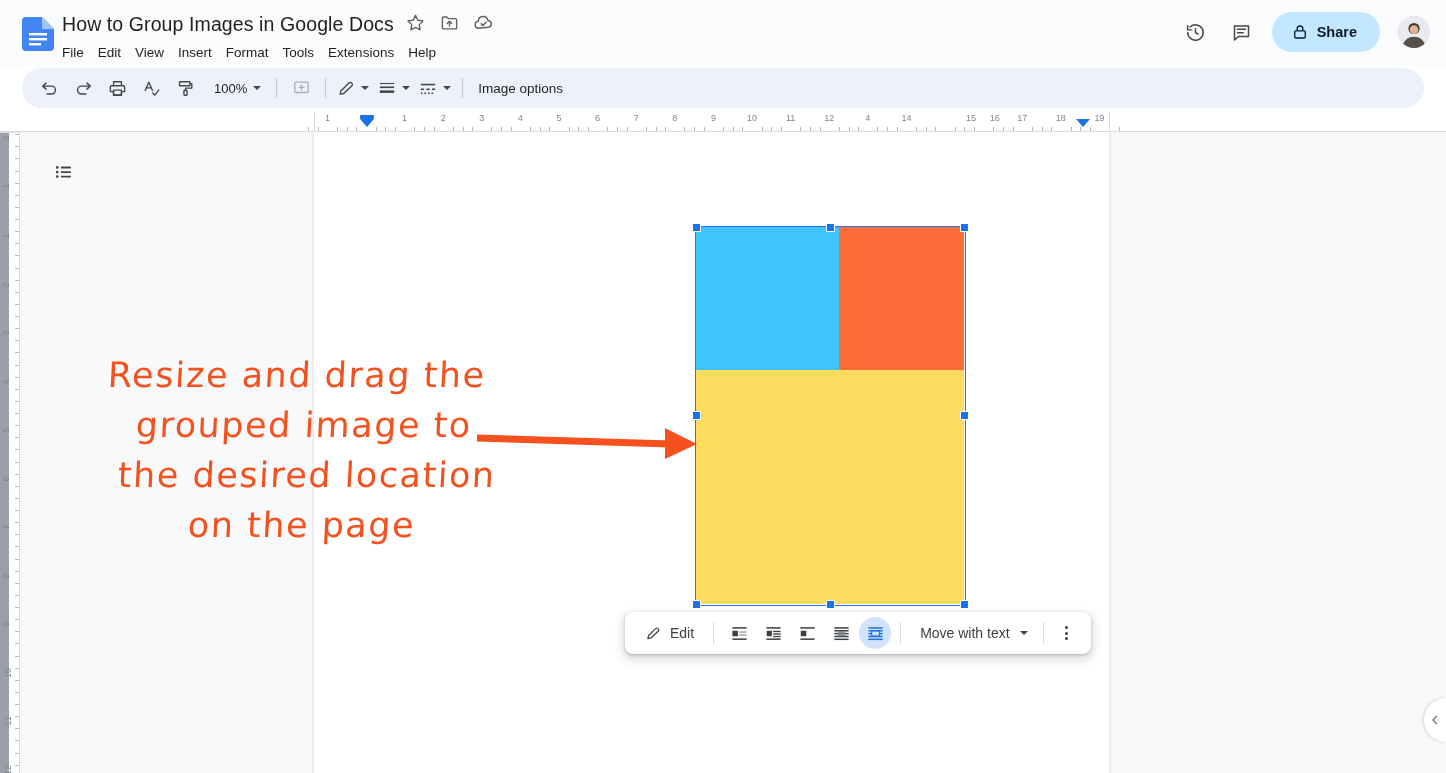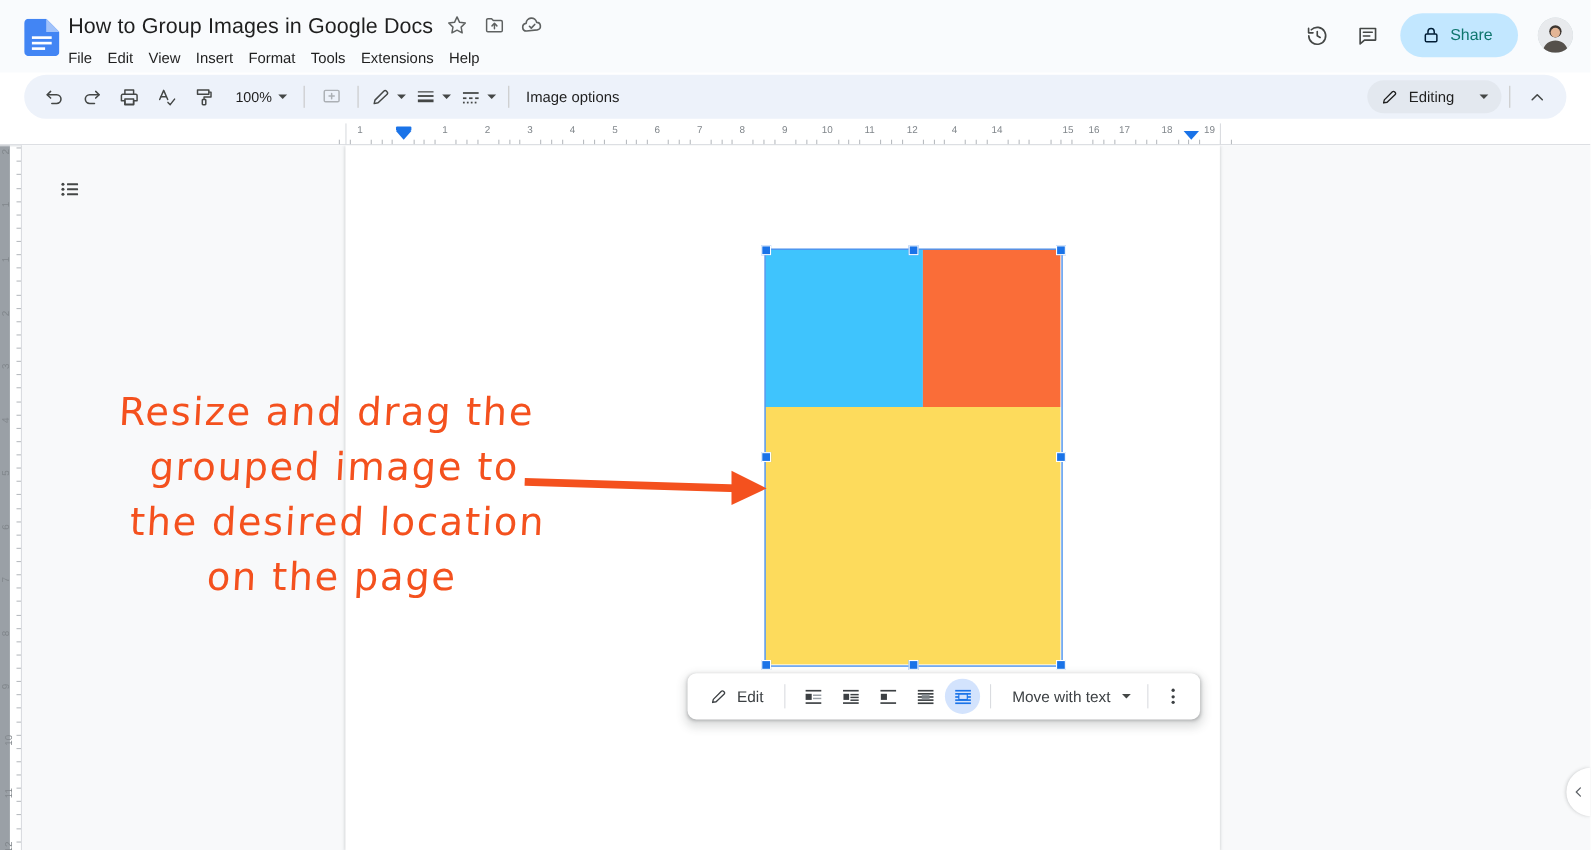--- a/index.html
+++ b/index.html
@@ -43,21 +43,21 @@
   .hdr-icon-btn {
     width: 40px; height: 40px; border-radius: 50%;
     display: flex; align-items: center; justify-content: center;
     cursor: pointer;
   }
   .share-btn {
     height: 40px; border-radius: 20px; background: #c2e7ff;
     display: flex; align-items: center; gap: 8px;
     padding: 0 23px 0 19px; cursor: pointer; margin-left: 4px;
   }
-  .share-label { font-size: 14.5px; color: #0f766e; }
+  .share-label { font-size: 14.5px; color: #0f172a; font-weight: bold; }
   .avatar {
     width: 32px; height: 32px; border-radius: 50%;
     margin-left: 12px; overflow: hidden; cursor: pointer;
     background: #cfd8dc; position: relative;
   }
 
   
   .toolbar-wrap {
     position: absolute; left: 0; top: 66px; width: 1446px; height: 46px;
     background: #ffffff;
@@ -392,35 +392,20 @@
           <rect x="12" y="17" width="2" height="2" fill="#444746"></rect>
           <rect x="16.5" y="17" width="2" height="2" fill="#444746"></rect>
         </svg>
         <span class="caret"></span>
       </div>
 
       <div class="tb-sep"></div>
 
       <div class="tb-text">Image options</div>
 
-      <div class="toolbar-right">
-        <div class="mode-pill">
-          <svg width="17" height="17" viewBox="0 0 24 24" fill="none" stroke="#1f1f1f" stroke-width="1.7" stroke-linejoin="round">
-            <path d="M4 19.2l0.9-4 10.4-10.4a1.8 1.8 0 0 1 2.6 0l1 1a1.8 1.8 0 0 1 0 2.6L8.5 18.3z"></path>
-          </svg>
-          <span class="mode-label">Editing</span>
-          <span class="caret mode-caret"></span>
-        </div>
-        <div class="tb-sep"></div>
-        <div class="tb-btn">
-          <svg width="17" height="17" viewBox="0 0 24 24" fill="none" stroke="#444746" stroke-width="2" stroke-linecap="round" stroke-linejoin="round">
-            <path d="M5.5 15L12 8.6 18.5 15"></path>
-          </svg>
-        </div>
-      </div>
     </div>
   </div>
 
   <div class="hruler">
     <div class="hruler-inner" id="hruler-inner">
         <div style="position: absolute; left: 314px; top: 0px; width: 52px; height: 20px; background: rgb(255, 255, 255);"></div>
         <div class="ruler-num" style="left: 327.397px;">1</div>
         <div class="ruler-tick" style="left: 308.095px; bottom: 0px; height: 5px;"></div>
         <div class="ruler-tick" style="left: 317.746px; bottom: 0px; height: 5px;"></div>
         <div class="ruler-tick" style="left: 327.397px; bottom: 0px; height: 0px;"></div>

